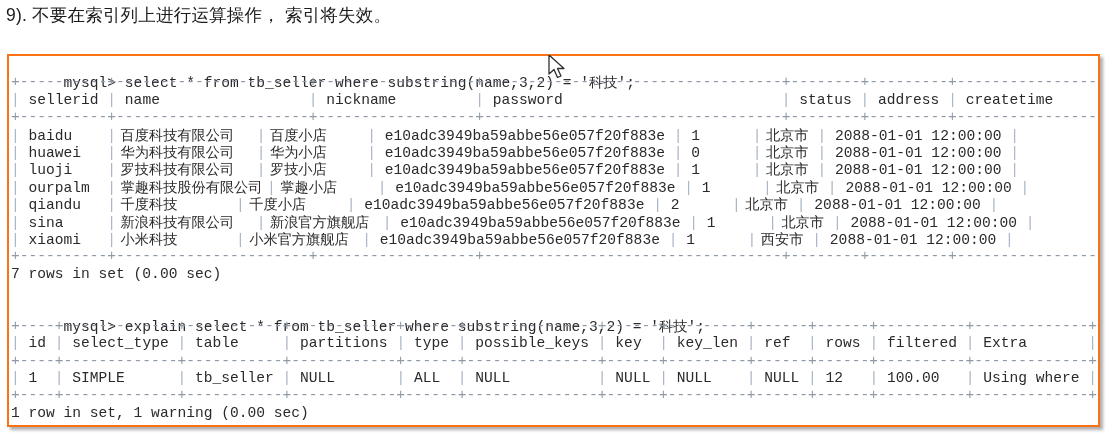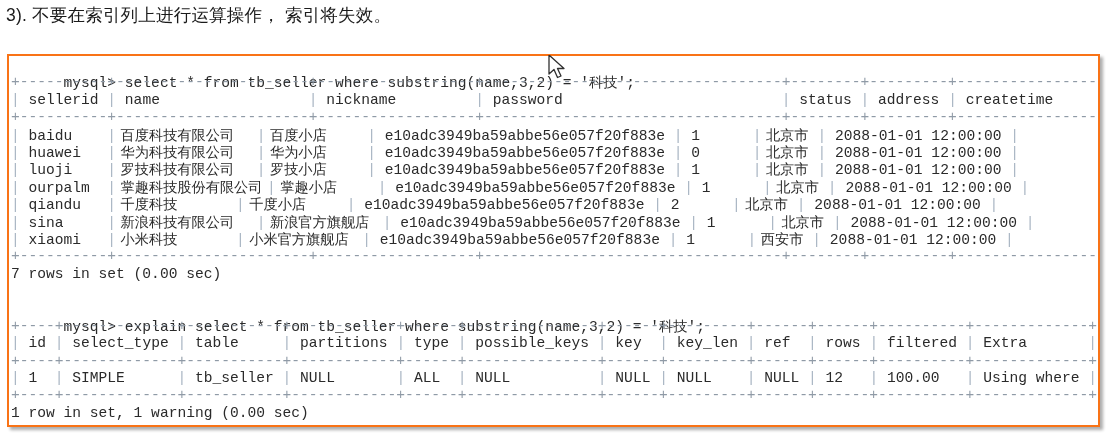--- a/index.html
+++ b/index.html
@@ -82,21 +82,21 @@
     left: 548px;
     top: 55px;
     width: 20px;
     height: 26px;
     pointer-events: none;
   }
 </style>
 </head>
 <body>
 
-<div class="doc-heading">3). 不要在索引列上进行运算操作， 索引将失效。</div>
+<div class="doc-heading">9). 不要在索引列上进行运算操作， 索引将失效。</div>
 
 <div class="console-frame">
   <div class="console-inner">
 
     <div class="line">
       <span>mysql&gt; select * from tb_seller where substring(name,3,2) = '</span><span class="cjk">科技</span><span>';</span>
     </div>
 
     <div id="seller-table">
         <div class="line rule">+----------+----------------------+------------------+----------------------------------+--------+---------+---------------------+</div>

